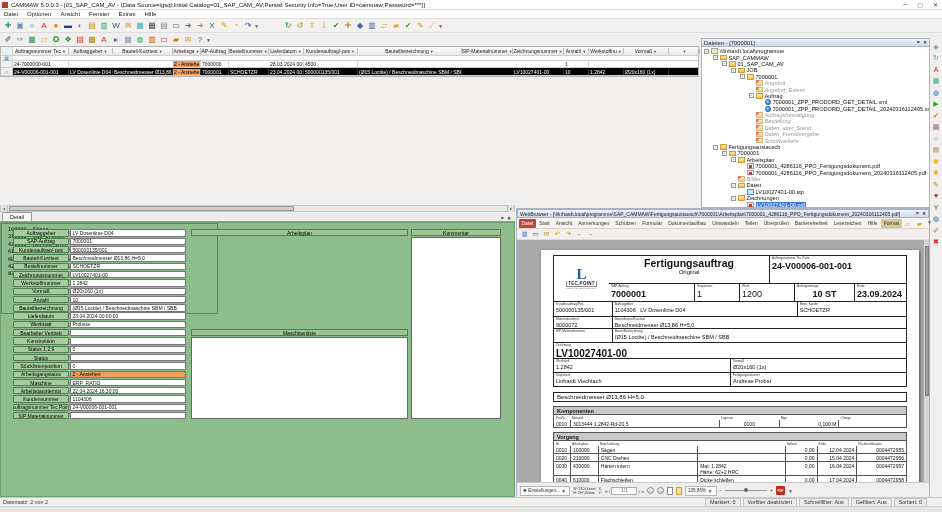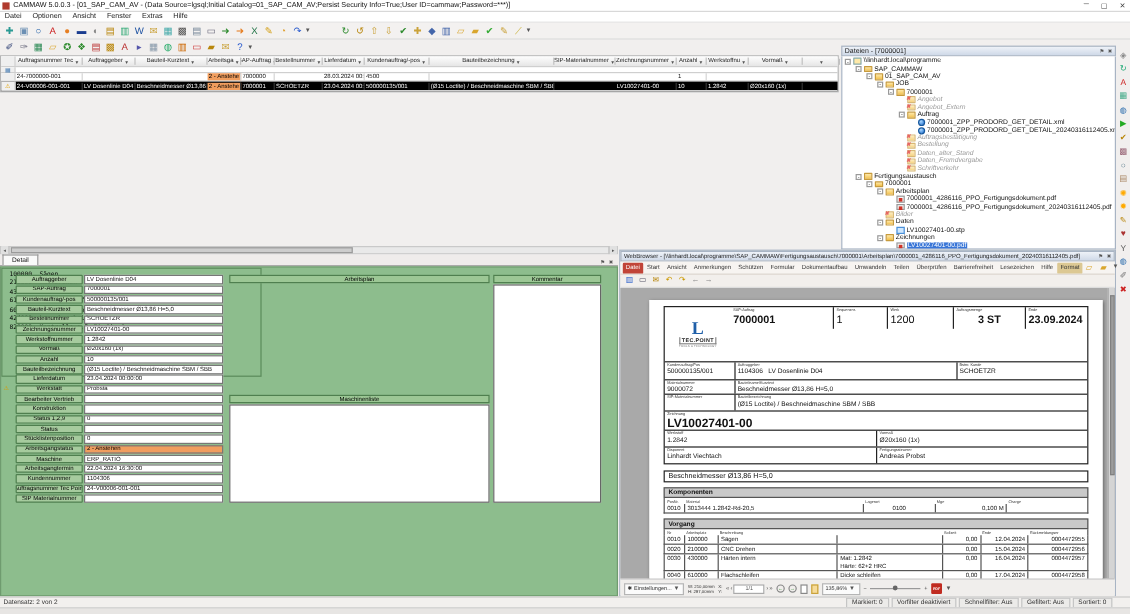--- a/index.html
+++ b/index.html
@@ -667,25 +667,35 @@
     <div id="page">
 
       <div class="hb">
         <div class="hrow" style="height:45px">
           <div class="hcell" id="logo-cell" style="width:58px">
             <span id="logo-L">L</span>
             <span id="logo-tp">TEC.POINT</span>
             <span id="logo-sub">TOOLS &amp; TECHNOLOGY</span>
           </div>
           <div style="width:297px;display:flex;flex-direction:column">
+            <div class="hrow" style="height:27px;border-top:none">
+              <div class="hcell" style="width:160px;text-align:center;border-left:none">
+                <div style="font-size:10.5px;font-weight:bold">Fertigungsauftrag</div>
+                <div style="font-size:6px">Original</div>
+              </div>
+              <div class="hcell" style="width:137px">
+                <span class="plab">Auftragsnummer Tec Point</span>
+                <span class="pbig">24-V00006-001-001</span>
+              </div>
+            </div>
             <div class="hrow" style="height:18px">
               <div class="hcell" style="width:85px;border-left:none"><span class="plab">SAP-Auftrag</span><span class="pbig">7000001</span></div>
               <div class="hcell" style="width:45px"><span class="plab">Sequenznr.</span><span class="pbig" style="font-weight:normal">1</span></div>
               <div class="hcell" style="width:55px"><span class="plab">Werk</span><span class="pbig" style="font-weight:normal">1200</span></div>
-              <div class="hcell" style="width:60px;text-align:center"><span class="plab" style="text-align:left">Auftragsmenge</span><span class="pbig">3 ST</span></div>
+              <div class="hcell" style="width:60px;text-align:center"><span class="plab" style="text-align:left">Auftragsmenge</span><span class="pbig">10 ST</span></div>
               <div class="hcell" style="width:52px"><span class="plab">Ende</span><span class="pbig">23.09.2024</span></div>
             </div>
           </div>
         </div>
         <div class="hrow" style="height:15px">
           <div class="hcell" style="width:58px"><span class="plab">Kundenauftrag/Pos</span><span class="pval">500000135/001</span></div>
           <div class="hcell" style="width:186px"><span class="plab">Auftraggeber</span><span class="pval"><span>1104306</span>&nbsp;&nbsp;&nbsp;<span>LV Dosenlinie D04</span></span></div>
           <div class="hcell" style="width:110px"><span class="plab">Bstnr. Kunde</span><span class="pval">SCHOETZR</span></div>
         </div>
         <div class="hrow" style="height:12px">

